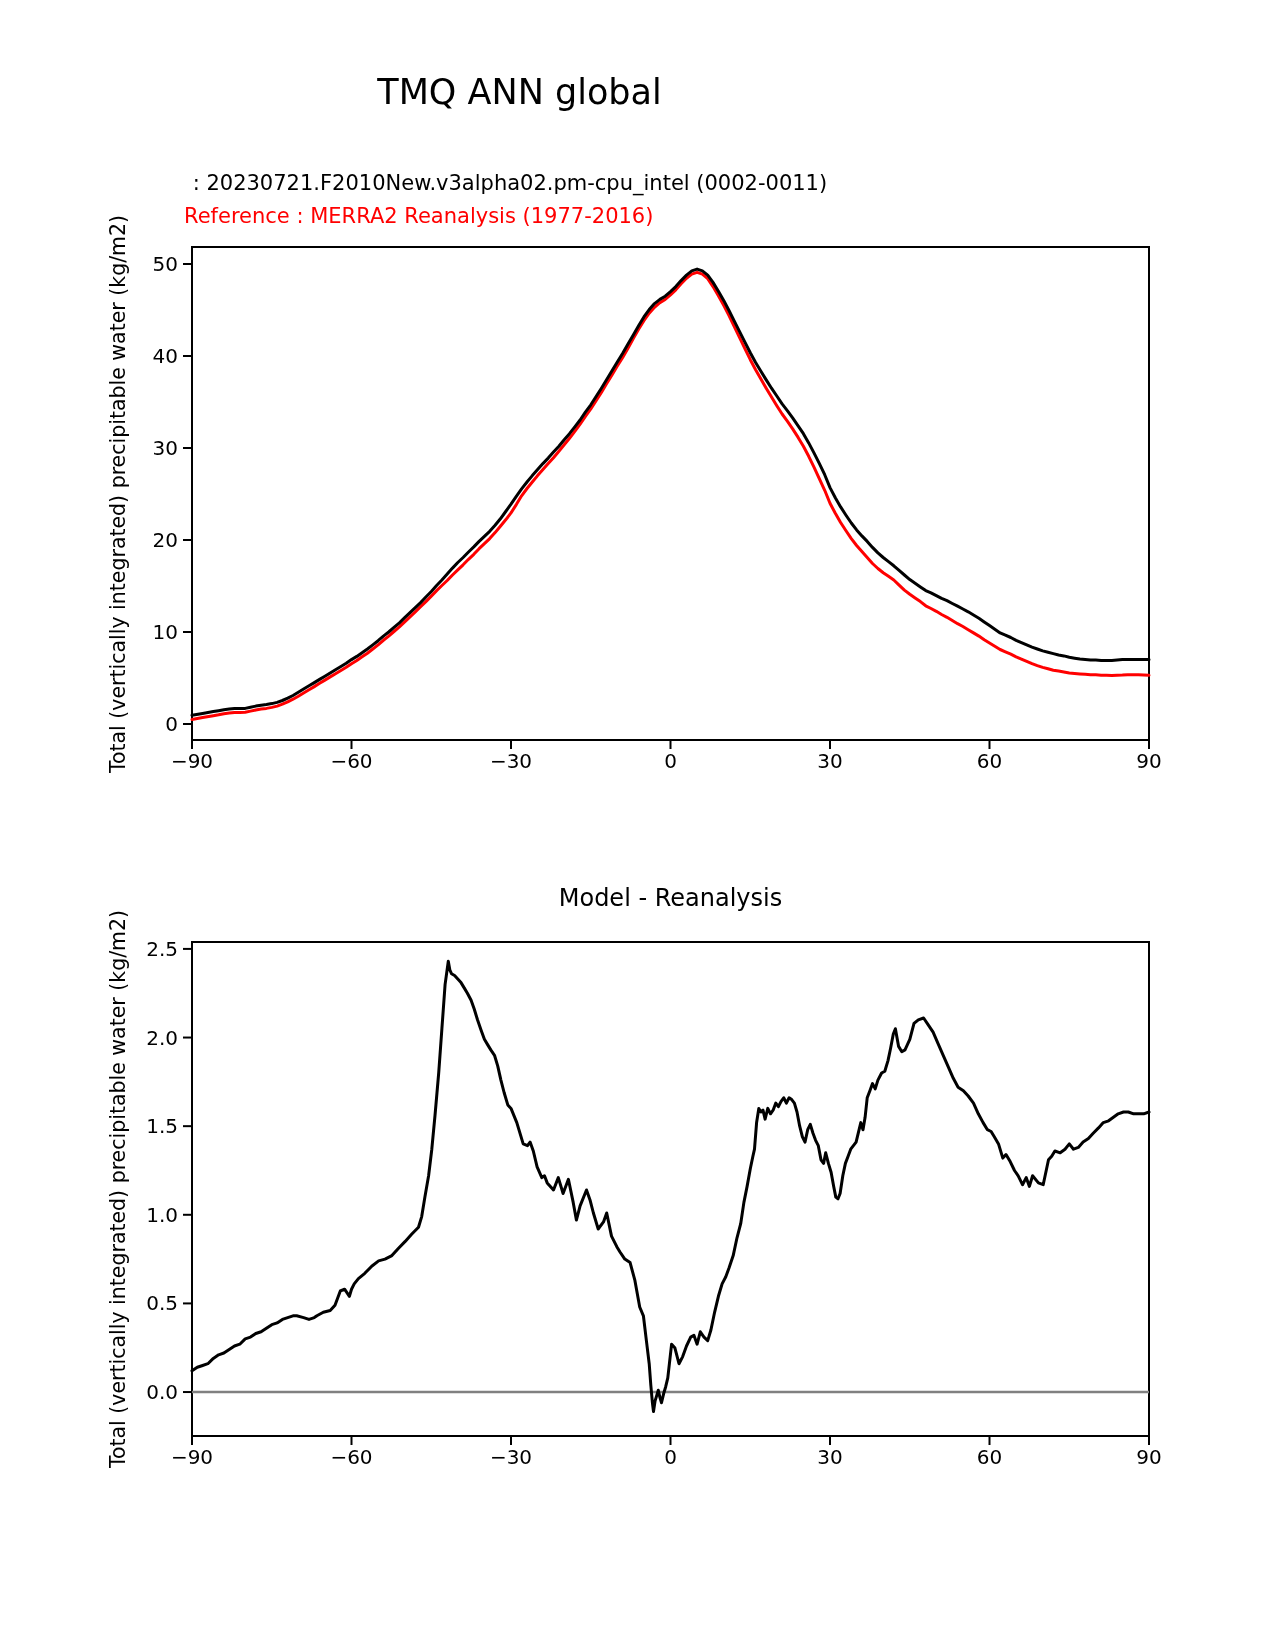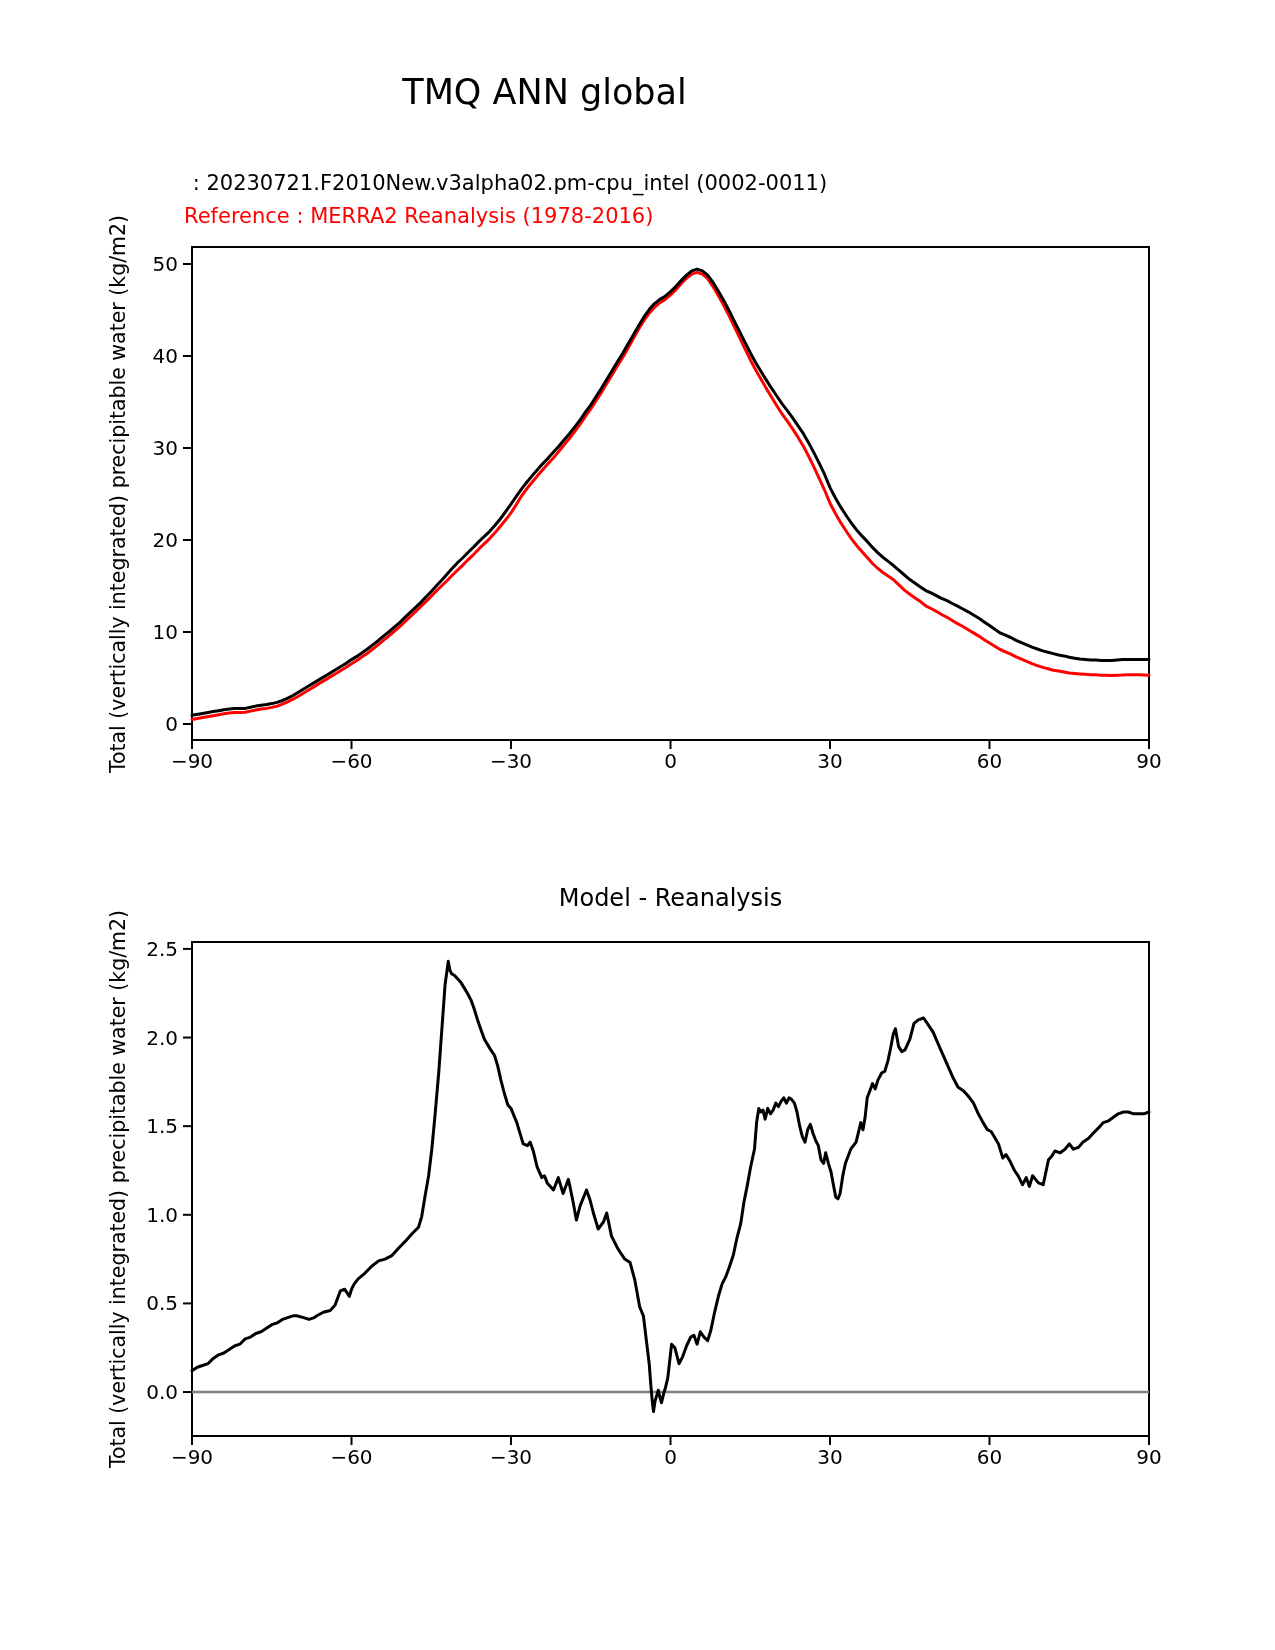--- a/index.html
+++ b/index.html
@@ -1,19 +1,19 @@
 <!DOCTYPE html>
 <html><head>
 <meta charset="utf-8">
 <style>
   html,body{margin:0;padding:0;background:#ffffff;}
   #figure{position:relative;width:1275px;height:1650px;background:#ffffff;
           font-family:"DejaVu Sans","Liberation Sans",sans-serif;color:#000;overflow:hidden;}
   .abs{position:absolute;white-space:pre;}
-  #suptitle{left:0;width:1039px;top:72px;text-align:center;font-size:35px;margin-left:25px;}
+  #suptitle{left:0;width:1039px;top:72px;text-align:center;font-size:35px;}
   #subtitle-model{left:186px;top:171px;font-size:21px;color:#000000;}
   #subtitle-ref{left:184px;top:204px;font-size:21px;}
   #bottom-title{left:192px;width:957px;top:884px;text-align:center;font-size:24px;}
   .ylab{font-size:20.5px;transform:translate(-50%,-50%) rotate(-90deg);transform-origin:center center;}
   #ylabel-top{left:118px;top:494px;}
   #ylabel-bottom{left:118px;top:1189px;}
   #chart-svg{position:absolute;left:0;top:0;}
 </style>
 </head>
 <body>
@@ -78,17 +78,17 @@
         <line x1="192" y1="1037.5385719411554" x2="183" y2="1037.5385719411554" stroke="#000" stroke-width="2"></line>
         <text x="178" y="1044.5385719411554" text-anchor="end" font-size="20" fill="#000">2.0</text>
         <line x1="192" y1="948.9128094725511" x2="183" y2="948.9128094725511" stroke="#000" stroke-width="2"></line>
         <text x="178" y="955.9128094725511" text-anchor="end" font-size="20" fill="#000">2.5</text>
         <line x1="192" y1="1392.0416218155724" x2="1149" y2="1392.0416218155724" stroke="#808080" stroke-width="2.5"></line>
         <polyline points="192.0,1370.8 197.3,1367.2 202.6,1365.5 207.9,1363.7 213.3,1358.4 218.6,1354.8 223.9,1353.0 229.2,1349.5 234.5,1346.0 239.8,1344.2 245.2,1338.9 250.5,1337.1 255.8,1333.5 261.1,1331.8 266.4,1328.2 271.8,1324.7 277.1,1322.9 282.4,1319.4 287.7,1317.6 293.0,1315.8 296.7,1315.8 303.6,1317.6 309.0,1319.4 314.3,1317.6 316.9,1315.8 323.3,1312.3 330.2,1310.5 335.0,1305.2 340.3,1291.0 344.6,1289.2 349.4,1296.3 351.5,1289.2 354.2,1283.9 358.4,1278.6 364.8,1273.3 371.7,1266.2 378.6,1260.9 385.0,1259.1 391.9,1255.6 398.3,1248.5 405.2,1241.4 411.6,1234.3 418.5,1227.2 421.7,1216.6 424.9,1197.1 428.6,1175.8 431.8,1149.2 435.0,1115.5 438.7,1073.0 441.9,1028.7 445.1,984.4 448.3,961.3 449.9,970.2 451.5,973.7 454.6,975.5 457.8,979.0 461.0,982.6 464.2,987.9 467.4,993.2 471.1,1000.3 474.3,1009.2 477.5,1019.8 481.2,1030.4 484.4,1039.3 487.6,1044.6 490.8,1049.9 494.5,1055.3 497.7,1065.9 500.9,1080.1 504.1,1092.5 507.8,1104.9 511.0,1108.4 516.8,1122.6 523.2,1143.9 527.5,1145.7 530.1,1142.1 533.3,1151.0 537.1,1166.9 541.8,1177.6 544.5,1175.8 547.2,1182.9 553.5,1190.0 558.3,1177.6 563.1,1193.5 568.4,1179.3 573.2,1202.4 576.4,1220.1 580.1,1205.9 586.5,1190.0 590.2,1200.6 593.4,1213.0 598.2,1229.0 603.5,1221.9 606.7,1213.0 611.5,1236.1 616.8,1246.7 620.0,1252.0 624.8,1259.1 630.1,1262.6 634.9,1280.4 639.7,1307.0 643.4,1315.8 646.6,1342.4 649.2,1363.7 650.8,1385.0 652.4,1402.7 653.5,1411.5 655.1,1400.9 656.7,1395.6 658.3,1390.3 659.9,1397.4 661.5,1402.7 663.6,1393.8 665.7,1386.7 667.8,1377.9 669.4,1363.7 671.6,1344.2 674.8,1347.7 679.0,1363.7 682.7,1356.6 686.5,1346.0 690.7,1337.1 693.9,1335.3 697.1,1344.2 700.3,1331.8 704.0,1337.1 707.7,1340.6 710.9,1330.0 714.6,1312.3 718.4,1296.3 722.1,1283.9 725.8,1276.8 729.0,1268.0 733.2,1255.6 737.0,1237.8 740.7,1223.7 743.9,1202.4 747.1,1186.4 750.3,1168.7 752.9,1156.3 754.5,1149.2 756.6,1122.6 758.8,1108.4 760.9,1112.0 763.0,1110.2 765.1,1119.1 767.8,1108.4 770.5,1113.8 773.1,1110.2 775.8,1103.1 778.4,1106.7 781.1,1101.3 783.7,1097.8 786.4,1103.1 789.1,1097.8 791.7,1099.6 794.4,1103.1 797.0,1112.0 799.7,1126.2 802.4,1136.8 805.0,1142.1 807.7,1129.7 810.3,1124.4 813.0,1133.3 815.6,1140.3 818.3,1145.7 821.0,1159.8 823.6,1163.4 825.7,1152.8 828.4,1163.4 831.1,1172.2 833.7,1186.4 835.8,1197.1 838.0,1198.8 840.1,1193.5 842.8,1175.8 845.4,1163.4 848.1,1156.3 850.7,1149.2 853.4,1145.7 856.1,1142.1 858.2,1133.3 860.8,1122.6 863.0,1129.7 865.1,1117.3 867.2,1097.8 869.9,1090.7 872.5,1083.6 875.2,1088.9 877.9,1080.1 881.6,1073.0 884.8,1071.2 888.0,1060.6 890.6,1048.2 893.3,1034.0 895.4,1028.7 898.6,1046.4 901.8,1051.7 905.0,1049.9 909.8,1039.3 914.0,1023.4 918.3,1019.8 923.6,1018.0 928.4,1025.1 933.1,1032.2 938.5,1044.6 943.2,1055.3 948.6,1067.7 953.3,1078.3 958.1,1087.2 963.4,1090.7 968.2,1096.0 973.5,1103.1 978.3,1113.8 983.1,1122.6 987.4,1129.7 991.1,1131.5 994.3,1136.8 998.5,1143.9 1002.8,1158.1 1006.0,1154.5 1010.2,1161.6 1014.5,1170.5 1018.2,1175.8 1022.5,1184.7 1026.2,1177.6 1029.4,1186.4 1032.6,1175.8 1038.4,1182.9 1043.2,1184.7 1048.5,1159.8 1051.7,1156.3 1054.9,1151.0 1060.2,1152.8 1065.0,1149.2 1069.3,1143.9 1073.5,1149.2 1078.3,1147.4 1083.1,1142.1 1088.4,1138.6 1093.2,1133.3 1098.5,1127.9 1103.3,1122.6 1108.6,1120.8 1113.4,1117.3 1118.2,1113.8 1123.5,1112.0 1128.3,1112.0 1133.6,1113.8 1138.4,1113.8 1143.7,1113.8 1149.0,1112.0" fill="none" stroke="#000000" stroke-width="3" stroke-linejoin="round" stroke-linecap="round"></polyline>
       </g>
     </svg>
   <div id="suptitle" class="abs">TMQ ANN global</div>
   <div id="subtitle-model" class="abs"> : 20230721.F2010New.v3alpha02.pm-cpu_intel (0002-0011)</div>
-  <div id="subtitle-ref" class="abs" style="color: rgb(255, 0, 0);">Reference : MERRA2 Reanalysis (1978-2016)</div>
+  <div id="subtitle-ref" class="abs" style="color: rgb(255, 0, 0);">Reference : MERRA2 Reanalysis (1977-2016)</div>
   <div id="ylabel-top" class="abs ylab">Total (vertically integrated) precipitable water (kg/m2)</div>
   <div id="ylabel-bottom" class="abs ylab">Total (vertically integrated) precipitable water (kg/m2)</div>
   <div id="bottom-title" class="abs">Model - Reanalysis</div>
 </div>
 
 </body></html>

